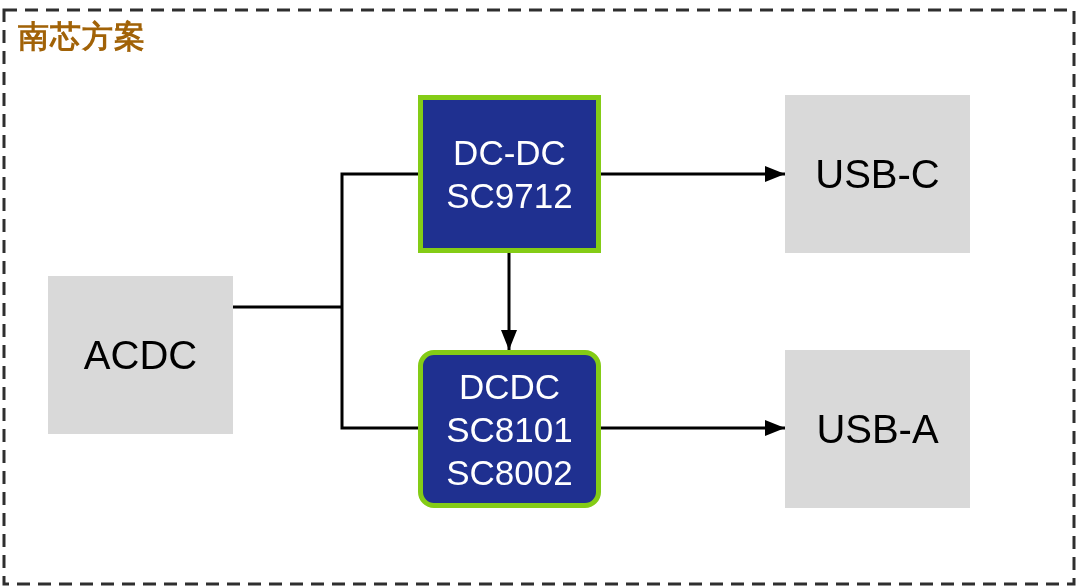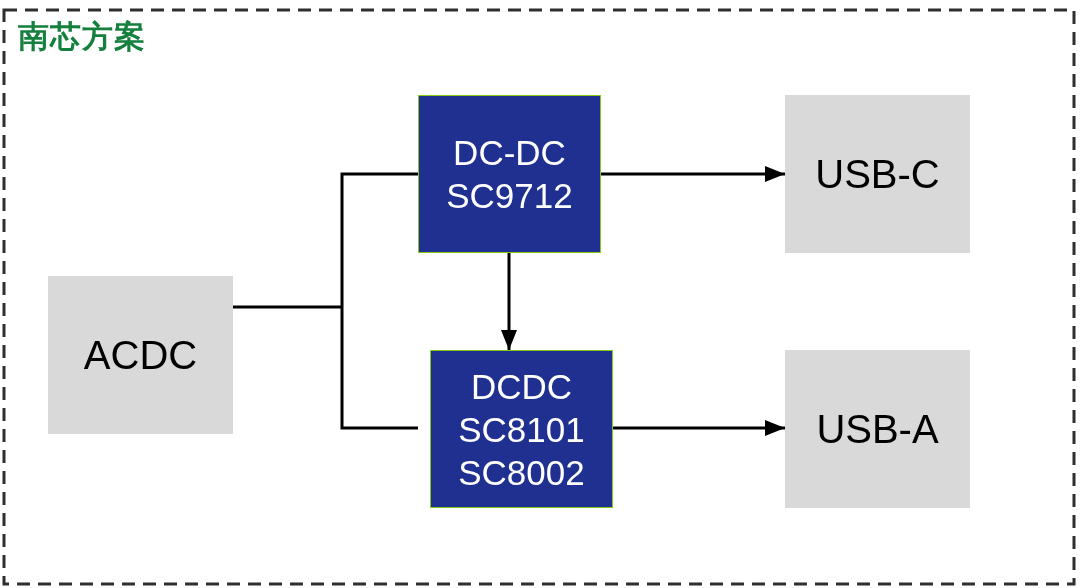--- a/index.html
+++ b/index.html
@@ -22,21 +22,21 @@
     width: 1080px;
     height: 588px;
     display: block;
   }
   .diagram-title {
     position: absolute;
     left: 18px;
     top: 16px;
     font-size: 31px;
     font-weight: 600;
-    color: #15803d;
+    color: #a16207;
     letter-spacing: 1px;
     white-space: nowrap;
   }
   .node {
     position: absolute;
     display: flex;
     flex-direction: column;
     align-items: center;
     justify-content: center;
     text-align: center;
@@ -45,35 +45,35 @@
   .node.gray {
     background: #d9d9d9;
     color: #000000;
     font-size: 40px;
     font-weight: 500;
     width: 185px;
     height: 158px;
   }
   .node.blue {
     background: #1f3090;
-    border: 1px solid #84cc16;
+    border: 5px solid #84cc16;
     color: #ffffff;
     font-size: 35px;
     font-weight: 500;
     width: 183px;
     height: 158px;
   }
   .node.blue .box-line {
     display: block;
     line-height: 43px;
     white-space: nowrap;
   }
   .node-acdc   { left: 48px;  top: 228px; margin-top: 48px; }
   .node-dcdc1  { left: 418px; top: 95px;  }
-  .node-dcdc2  { left: 430px; top: 350px; }
+  .node-dcdc2  { left: 418px; top: 350px; border-radius: 16px; }
   .node-usbc   { left: 785px; top: 95px;  }
   .node-usba   { left: 785px; top: 350px; }
 </style>
 </head>
 <body>
 
 <div class="canvas">
 
   <svg class="connectors" viewBox="0 0 1080 588" xmlns="http://www.w3.org/2000/svg">
     <defs>

